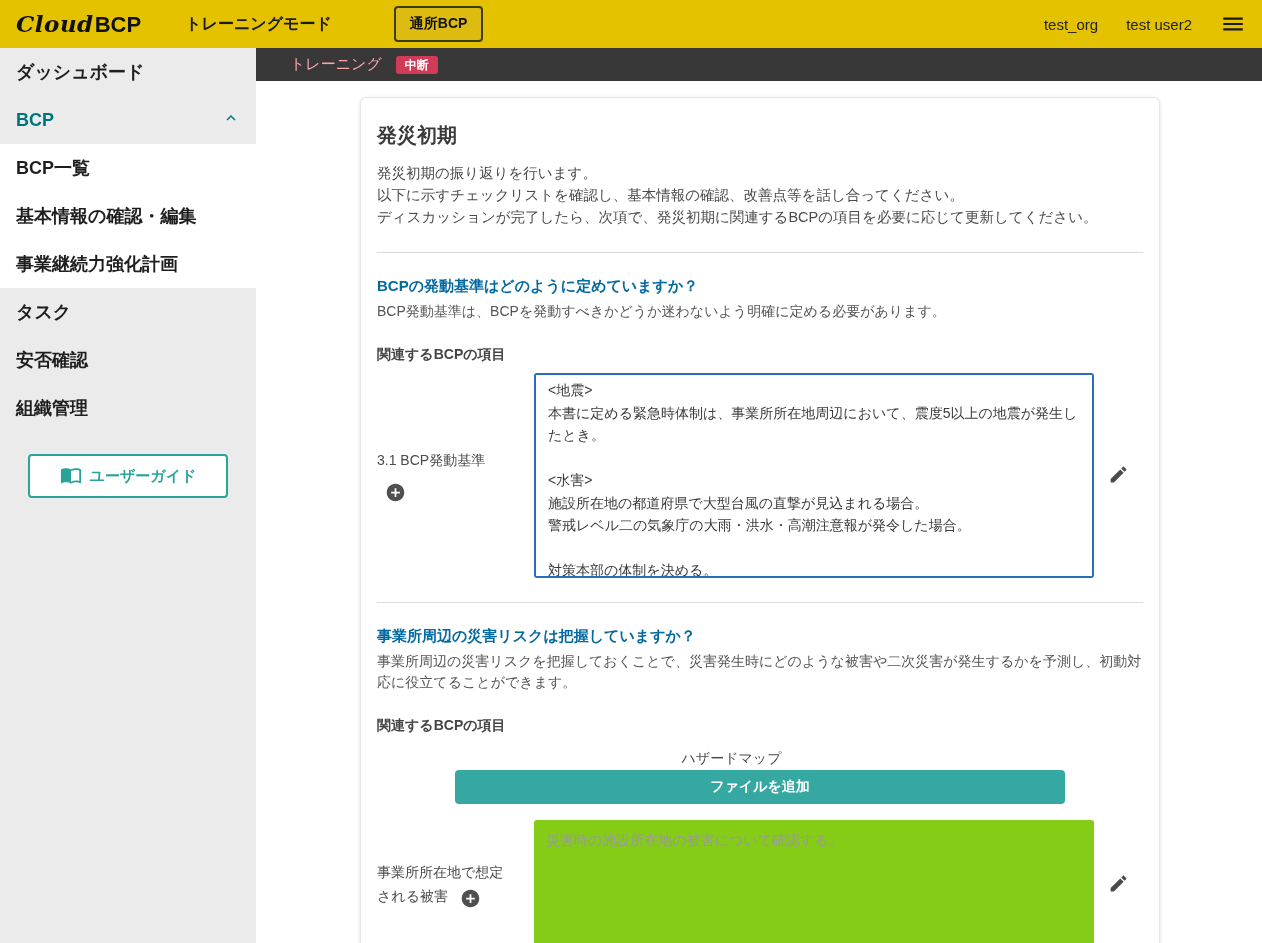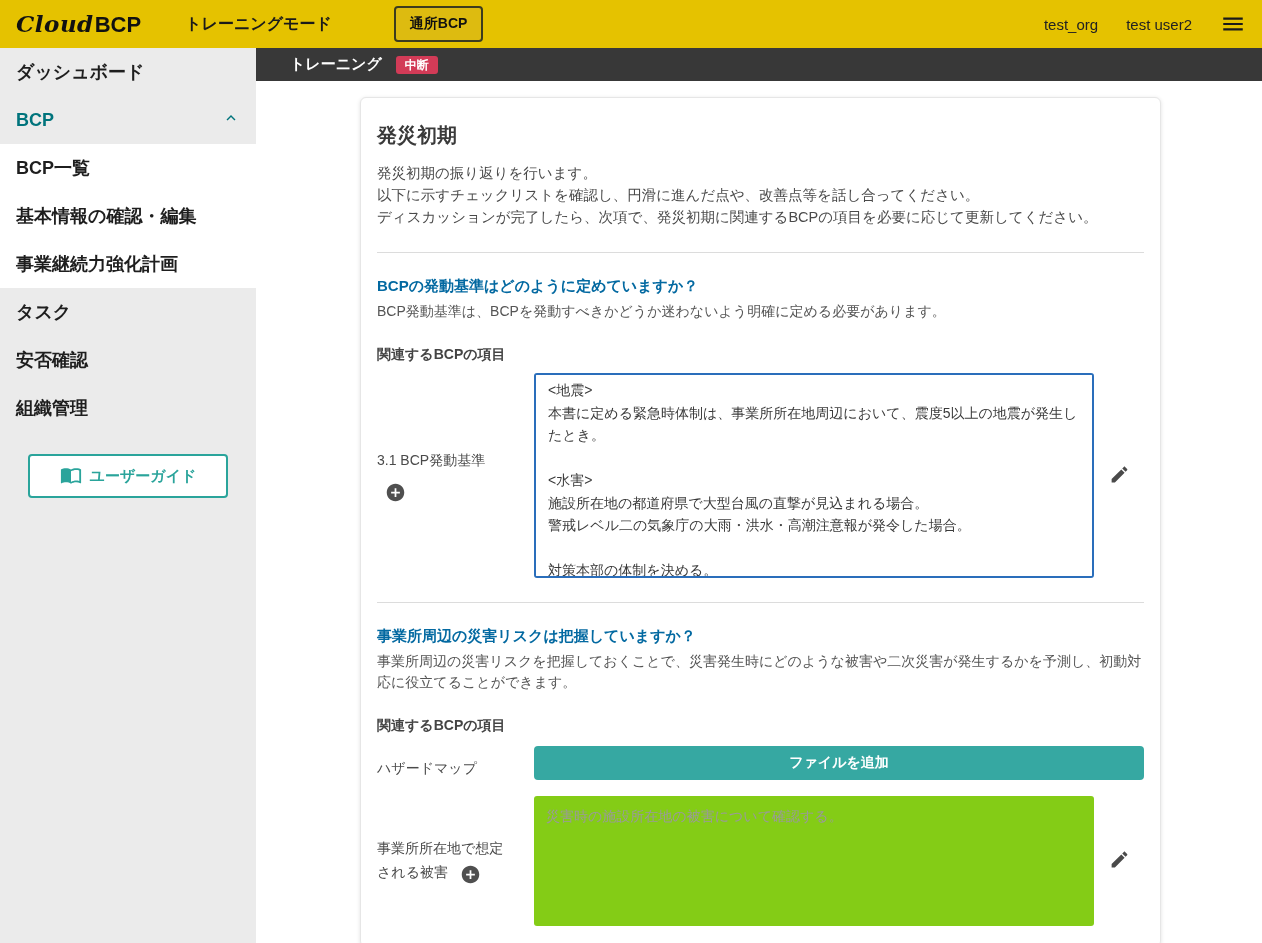--- a/index.html
+++ b/index.html
@@ -41,21 +41,21 @@
     font-size: 15px; font-weight: 700; display: flex; align-items: center; justify-content: center;
     gap: 8px; cursor: pointer; font-family: inherit;
   }
 
   
   .main { flex: 1; background: #fff; }
   .training-bar {
     height: 33px; background: #383838; display: flex; align-items: center;
     padding-left: 34px; gap: 14px;
   }
-  .training-title { color: #ffffff; font-size: 15px; font-weight: 700; }
+  .training-title { color: #fca5a5; font-size: 15px; font-weight: 400; }
   .status-badge {
     background: #D23B57; color: #fff; font-size: 12px; font-weight: 700;
     padding: 3px 9px; border-radius: 3px; line-height: 1;
   }
 
   .card {
     margin: 16px 102px 0 104px; background: #fff; border: 1px solid #e6e6e6;
     border-radius: 6px; box-shadow: 0 1px 4px rgba(0,0,0,0.12);
     padding: 16px 16px 20px 16px;
   }
@@ -75,21 +75,21 @@
   .plus-inline { display: inline-block; vertical-align: middle; margin-left: 8px; cursor: pointer; }
 
   .criteria-textarea {
     width: 560px; height: 205px; border: 2px solid #2A6EBB; border-radius: 3px;
     padding: 4px 12px; font-size: 14px; line-height: 22.5px; color: #3a3a3a;
     font-family: inherit; resize: none; outline: none; background: #fff;
   }
   .field-right { flex: 1; display: flex; align-items: center; justify-content: center; }
   .edit-btn { cursor: pointer; background: none; border: none; padding: 4px; }
 
-  .hazard-row { display: flex; align-items: flex-end; margin-top: 10px; }
+  .hazard-row { display: flex; align-items: center; margin-top: 10px; flex-direction: column; }
   .add-file-btn {
     width: 610px; height: 34px; background: #36A8A2; border: none; border-radius: 4px;
     color: #fff; font-size: 14px; font-weight: 700; cursor: pointer; font-family: inherit;
   }
   .damage-row { display: flex; margin-top: 16px; }
   .damage-left { width: 157px; flex-shrink: 0; display: flex; flex-direction: column; justify-content: center; }
   .damage-textarea {
     width: 560px; height: 130px; border: none; border-radius: 3px;
     background: #84cc16; padding: 10px 12px; font-size: 14px; line-height: 21px;
     color: #3a3a3a; font-family: inherit; resize: none; outline: none;
@@ -165,21 +165,21 @@
       <div class="training-bar">
         <span class="training-title">トレーニング</span>
         <span class="status-badge">中断</span>
       </div>
 
       <div class="card">
         <h1 class="page-title">発災初期</h1>
 
         <div class="intro">
           <p>発災初期の振り返りを行います。</p>
-          <p>以下に示すチェックリストを確認し、円滑に進んだ点や、改善点等を話し合ってください。</p>
+          <p>以下に示すチェックリストを確認し、基本情報の確認、改善点等を話し合ってください。</p>
           <p>ディスカッションが完了したら、次項で、発災初期に関連するBCPの項目を必要に応じて更新してください。</p>
         </div>
 
         <hr class="divider">
 
         <h2 class="section-q">BCPの発動基準はどのように定めていますか？</h2>
         <p class="section-desc">BCP発動基準は、BCPを発動すべきかどうか迷わないよう明確に定める必要があります。</p>
         <p class="related-label">関連するBCPの項目</p>
 
         <div class="field-row">

